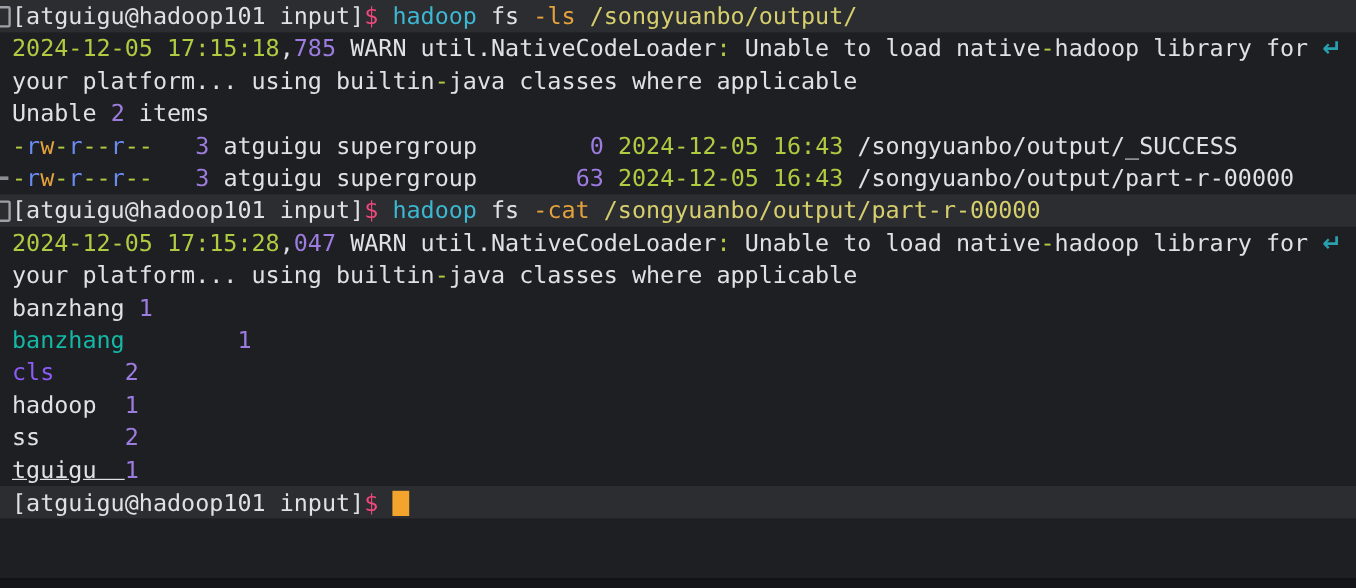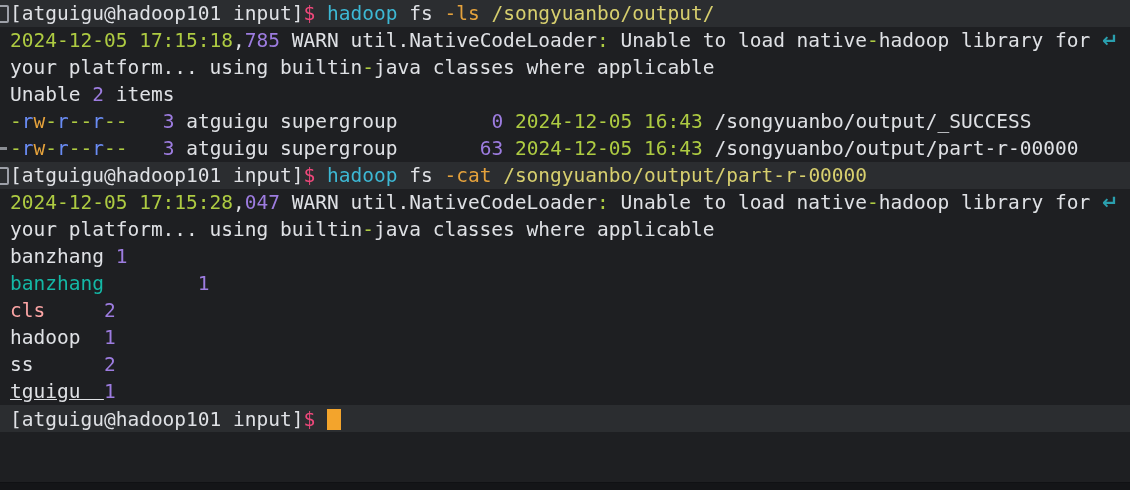--- a/index.html
+++ b/index.html
@@ -69,20 +69,20 @@
       <div class="line"><span class="seg" style="color: rgb(174, 203, 66);">2024-12-05 17:15:18</span><span class="seg" style="color: rgb(223, 225, 229);">,</span><span class="seg" style="color: rgb(157, 124, 224);">785</span><span class="seg" style="color: rgb(223, 225, 229);"> WARN util.NativeCodeLoader</span><span class="seg" style="color: rgb(174, 203, 66);">:</span><span class="seg" style="color: rgb(223, 225, 229);"> Unable to load native</span><span class="seg" style="color: rgb(174, 203, 66);">-</span><span class="seg" style="color: rgb(223, 225, 229);">hadoop library for </span><span class="wrap-icon" style="color: rgb(42, 159, 174);">↵</span></div>
       <div class="line"><span class="seg" style="color: rgb(223, 225, 229);">your platform... using builtin</span><span class="seg" style="color: rgb(174, 203, 66);">-</span><span class="seg" style="color: rgb(223, 225, 229);">java classes where applicable</span></div>
       <div class="line"><span class="seg" style="color: rgb(223, 225, 229);">Unable </span><span class="seg" style="color: rgb(157, 124, 224);">2</span><span class="seg" style="color: rgb(223, 225, 229);"> items</span></div>
       <div class="line"><span class="seg" style="color: rgb(174, 203, 66);">-</span><span class="seg" style="color: rgb(106, 140, 245);">r</span><span class="seg" style="color: rgb(229, 162, 60);">w</span><span class="seg" style="color: rgb(174, 203, 66);">-</span><span class="seg" style="color: rgb(106, 140, 245);">r</span><span class="seg" style="color: rgb(174, 203, 66);">--</span><span class="seg" style="color: rgb(106, 140, 245);">r</span><span class="seg" style="color: rgb(174, 203, 66);">--</span><span class="seg" style="color: rgb(223, 225, 229);">   </span><span class="seg" style="color: rgb(157, 124, 224);">3</span><span class="seg" style="color: rgb(223, 225, 229);"> atguigu supergroup        </span><span class="seg" style="color: rgb(157, 124, 224);">0</span><span class="seg" style="color: rgb(223, 225, 229);"> </span><span class="seg" style="color: rgb(174, 203, 66);">2024-12-05 16:43</span><span class="seg" style="color: rgb(223, 225, 229);"> /songyuanbo/output/_SUCCESS</span></div>
       <div class="line"><div class="dash-marker"></div><span class="seg" style="color: rgb(174, 203, 66);">-</span><span class="seg" style="color: rgb(106, 140, 245);">r</span><span class="seg" style="color: rgb(229, 162, 60);">w</span><span class="seg" style="color: rgb(174, 203, 66);">-</span><span class="seg" style="color: rgb(106, 140, 245);">r</span><span class="seg" style="color: rgb(174, 203, 66);">--</span><span class="seg" style="color: rgb(106, 140, 245);">r</span><span class="seg" style="color: rgb(174, 203, 66);">--</span><span class="seg" style="color: rgb(223, 225, 229);">   </span><span class="seg" style="color: rgb(157, 124, 224);">3</span><span class="seg" style="color: rgb(223, 225, 229);"> atguigu supergroup       </span><span class="seg" style="color: rgb(157, 124, 224);">63</span><span class="seg" style="color: rgb(223, 225, 229);"> </span><span class="seg" style="color: rgb(174, 203, 66);">2024-12-05 16:43</span><span class="seg" style="color: rgb(223, 225, 229);"> /songyuanbo/output/part-r-00000</span></div>
       <div class="line hl"><div class="prompt-marker"></div><span class="seg" style="color: rgb(223, 225, 229);">[atguigu@hadoop101 input]</span><span class="seg" style="color: rgb(239, 72, 123);">$</span><span class="seg" style="color: rgb(223, 225, 229);"> </span><span class="seg" style="color: rgb(61, 184, 212);">hadoop</span><span class="seg" style="color: rgb(223, 225, 229);"> fs </span><span class="seg" style="color: rgb(229, 162, 60);">-cat</span><span class="seg" style="color: rgb(223, 225, 229);"> </span><span class="seg" style="color: rgb(215, 207, 110);">/songyuanbo/output/part-r-00000</span></div>
       <div class="line"><span class="seg" style="color: rgb(174, 203, 66);">2024-12-05 17:15:28</span><span class="seg" style="color: rgb(223, 225, 229);">,</span><span class="seg" style="color: rgb(157, 124, 224);">047</span><span class="seg" style="color: rgb(223, 225, 229);"> WARN util.NativeCodeLoader</span><span class="seg" style="color: rgb(174, 203, 66);">:</span><span class="seg" style="color: rgb(223, 225, 229);"> Unable to load native</span><span class="seg" style="color: rgb(174, 203, 66);">-</span><span class="seg" style="color: rgb(223, 225, 229);">hadoop library for </span><span class="wrap-icon" style="color: rgb(42, 159, 174);">↵</span></div>
       <div class="line"><span class="seg" style="color: rgb(223, 225, 229);">your platform... using builtin</span><span class="seg" style="color: rgb(174, 203, 66);">-</span><span class="seg" style="color: rgb(223, 225, 229);">java classes where applicable</span></div>
       <div class="line"><span class="seg" style="color: rgb(223, 225, 229);">banzhang </span><span class="seg" style="color: rgb(157, 124, 224);">1</span></div>
       <div class="line"><span class="seg" style="color: #14b8a6;">banzhang        </span><span class="seg" style="color: rgb(157, 124, 224);">1</span></div>
-      <div class="line"><span class="seg" style="color: #fca5a5;">cls     </span><span class="seg" style="color: rgb(157, 124, 224);">2</span></div>
+      <div class="line"><span class="seg" style="color: #8b5cf6;">cls     </span><span class="seg" style="color: rgb(157, 124, 224);">2</span></div>
       <div class="line"><span class="seg" style="color: rgb(223, 225, 229);">hadoop  </span><span class="seg" style="color: rgb(157, 124, 224);">1</span></div>
       <div class="line"><span class="seg" style="color: rgb(223, 225, 229);">ss      </span><span class="seg" style="color: rgb(157, 124, 224);">2</span></div>
       <div class="line"><span class="seg" style="color: rgb(223, 225, 229); text-decoration: underline;">tguigu  </span><span class="seg" style="color: rgb(157, 124, 224);">1</span></div>
       <div class="line hl"><span class="seg" style="color: rgb(223, 225, 229);">[atguigu@hadoop101 input]</span><span class="seg" style="color: rgb(239, 72, 123);">$</span><span class="seg" style="color: rgb(223, 225, 229);"> </span><span class="cursor-block" style="background: rgb(243, 164, 44);"></span></div>
     </div>
   <div class="bottom-strip"></div>
 </div>
 
 </body></html>

